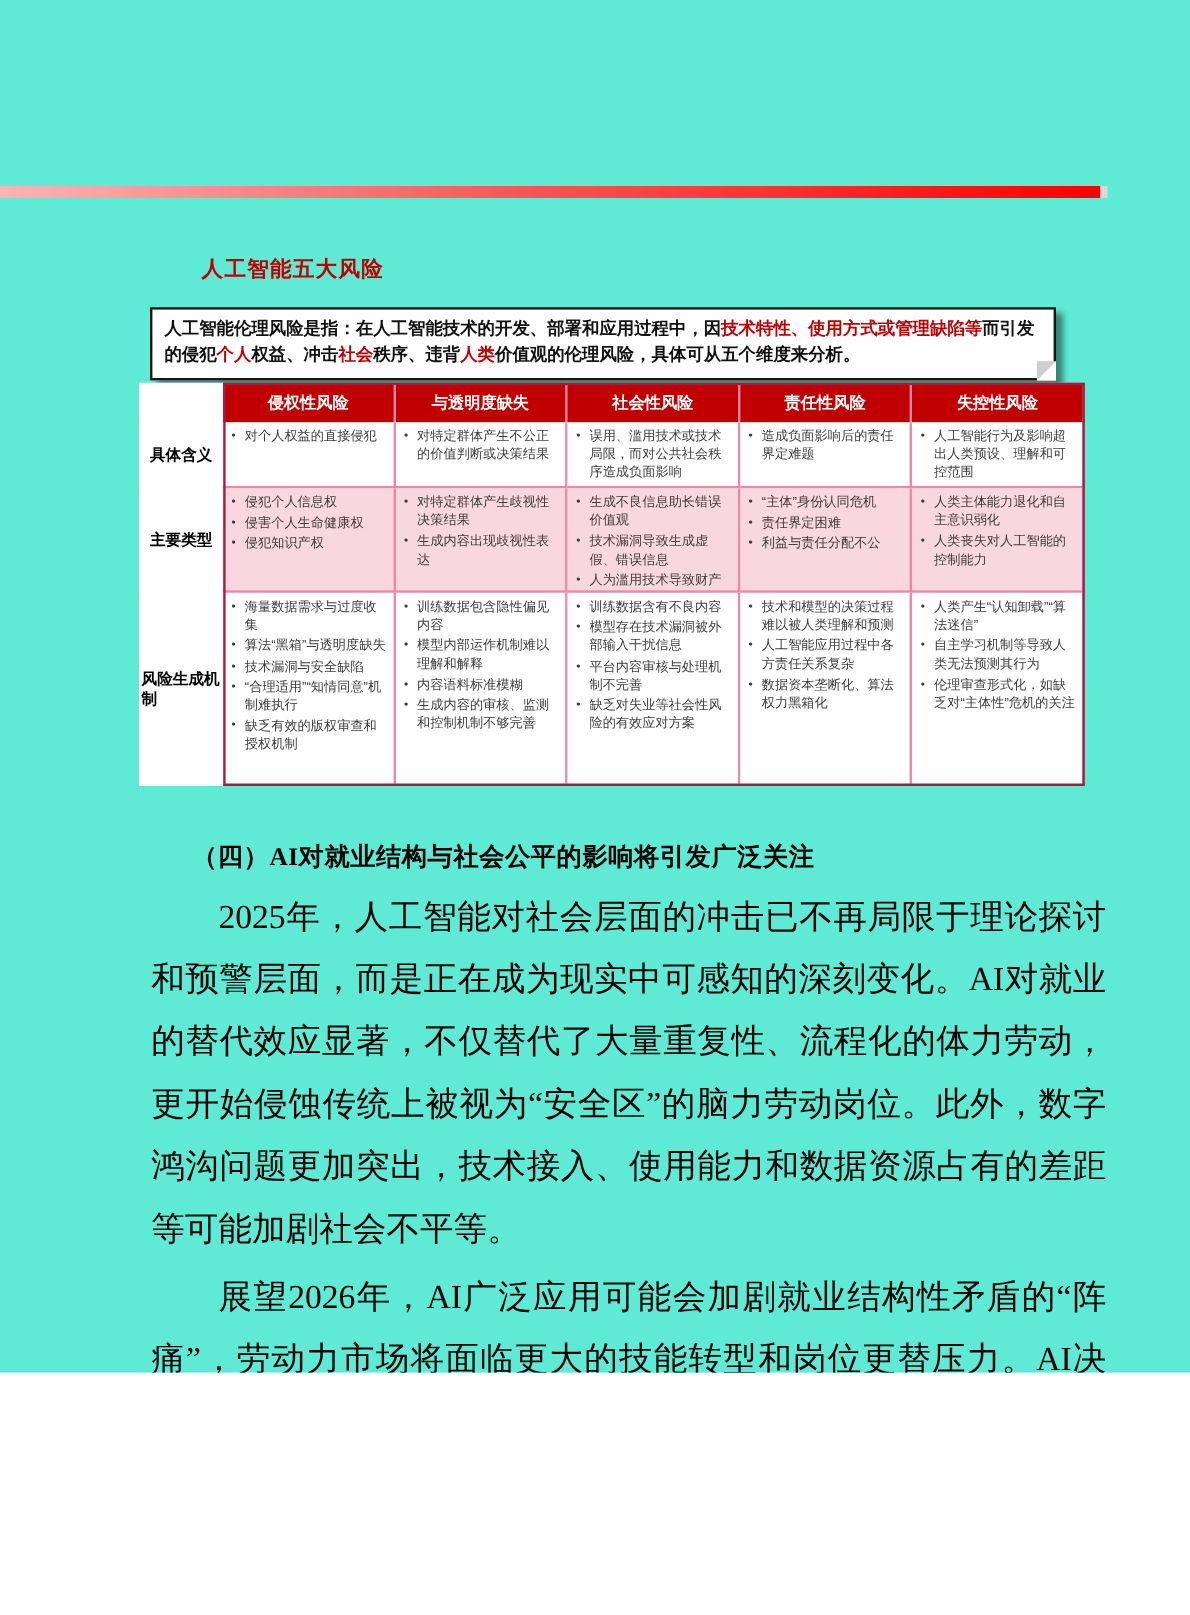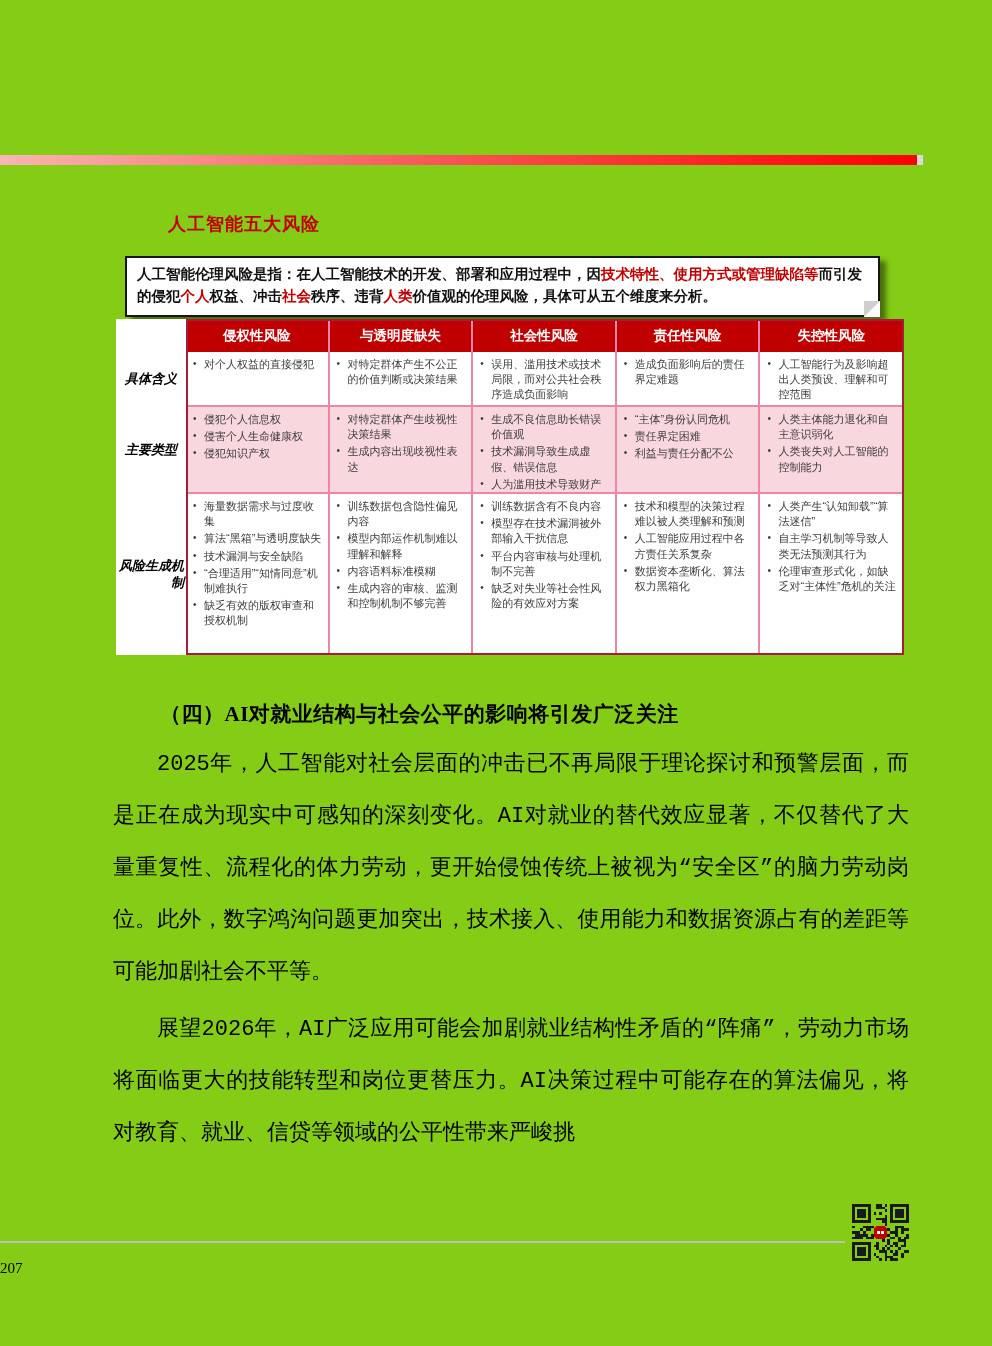--- a/index.html
+++ b/index.html
@@ -5,22 +5,22 @@
   :root{
     --accent:#C00000;
     --outline:#A61C3C;
     --cellline:#EE86A8;
     --pinkrow:#F8D7DE;
   }
   *{margin:0;padding:0;box-sizing:border-box;}
   html,body{background:#ffffff;}
   .page{
     position:relative;
-    width:992px;height:1346px;
-    background:#84cc16;
+    width:992px;height:1144px;
+    background:#5eead4;
     overflow:hidden;
     font-family:"Liberation Sans","DejaVu Sans",sans-serif;
   }
   
   .top-bar{
     position:absolute;left:0;top:155px;width:917px;height:10px;
     background:linear-gradient(90deg,#FBB4B4 0%,#F85A5A 45%,#FE0000 100%);
   }
   .top-bar-tail{
     position:absolute;left:917px;top:155px;width:6px;height:10px;background:#D9D9D9;
@@ -54,23 +54,22 @@
     background:#ffffff;
   }
   .table-outline{
     position:absolute;left:70px;top:0;width:718px;height:336px;
     border:2px solid var(--outline);
     pointer-events:none;
   }
   .spacer-cell{background:#ffffff;}
   .label-cell{
     background:#ffffff;display:flex;align-items:center;justify-content:center;
-    font-size:13px;font-weight:bold;color:#000;text-align:right;line-height:1.25;
+    font-size:13px;font-weight:bold;color:#000;text-align:left;line-height:1.25;
     padding:0 2px;
-    font-style:italic;
   }
   .header-cell{
     background:var(--accent);color:#ffffff;
     display:flex;align-items:center;justify-content:center;
     font-size:13.5px;font-weight:bold;
     border-right:2px solid var(--cellline);
   }
   .data-cell{
     border-right:2px solid var(--cellline);
     border-bottom:2px solid var(--cellline);
@@ -87,23 +86,23 @@
   .data-cell li::before{
     content:"\2022";position:absolute;left:4px;top:0;color:#3d3d3d;font-size:10px;
   }
   
   .section-heading{
     position:absolute;left:160px;top:700px;
     font-family:"Liberation Serif","DejaVu Serif",serif;
     font-size:21px;font-weight:bold;color:#000;letter-spacing:0.5px;
   }
   .body-text{
-    position:absolute;left:113px;top:739px;width:796px;
-    font-family:Liberation Mono, monospace;
-    font-size:22px;line-height:52px;color:#000;
+    position:absolute;left:126px;top:739px;width:796px;
+    font-family:Liberation Serif, serif;
+    font-size:28px;line-height:52px;color:#000;
     text-align:justify;
   }
   .body-text p{text-indent:2em;}
   .body-text p + p{margin-top:5px;}
   
   .footer-line{
     position:absolute;left:0;top:1241px;width:845px;height:2px;background:#C0C0C0;
   }
   .page-number{
     position:absolute;left:0;top:1260px;width:992px;

